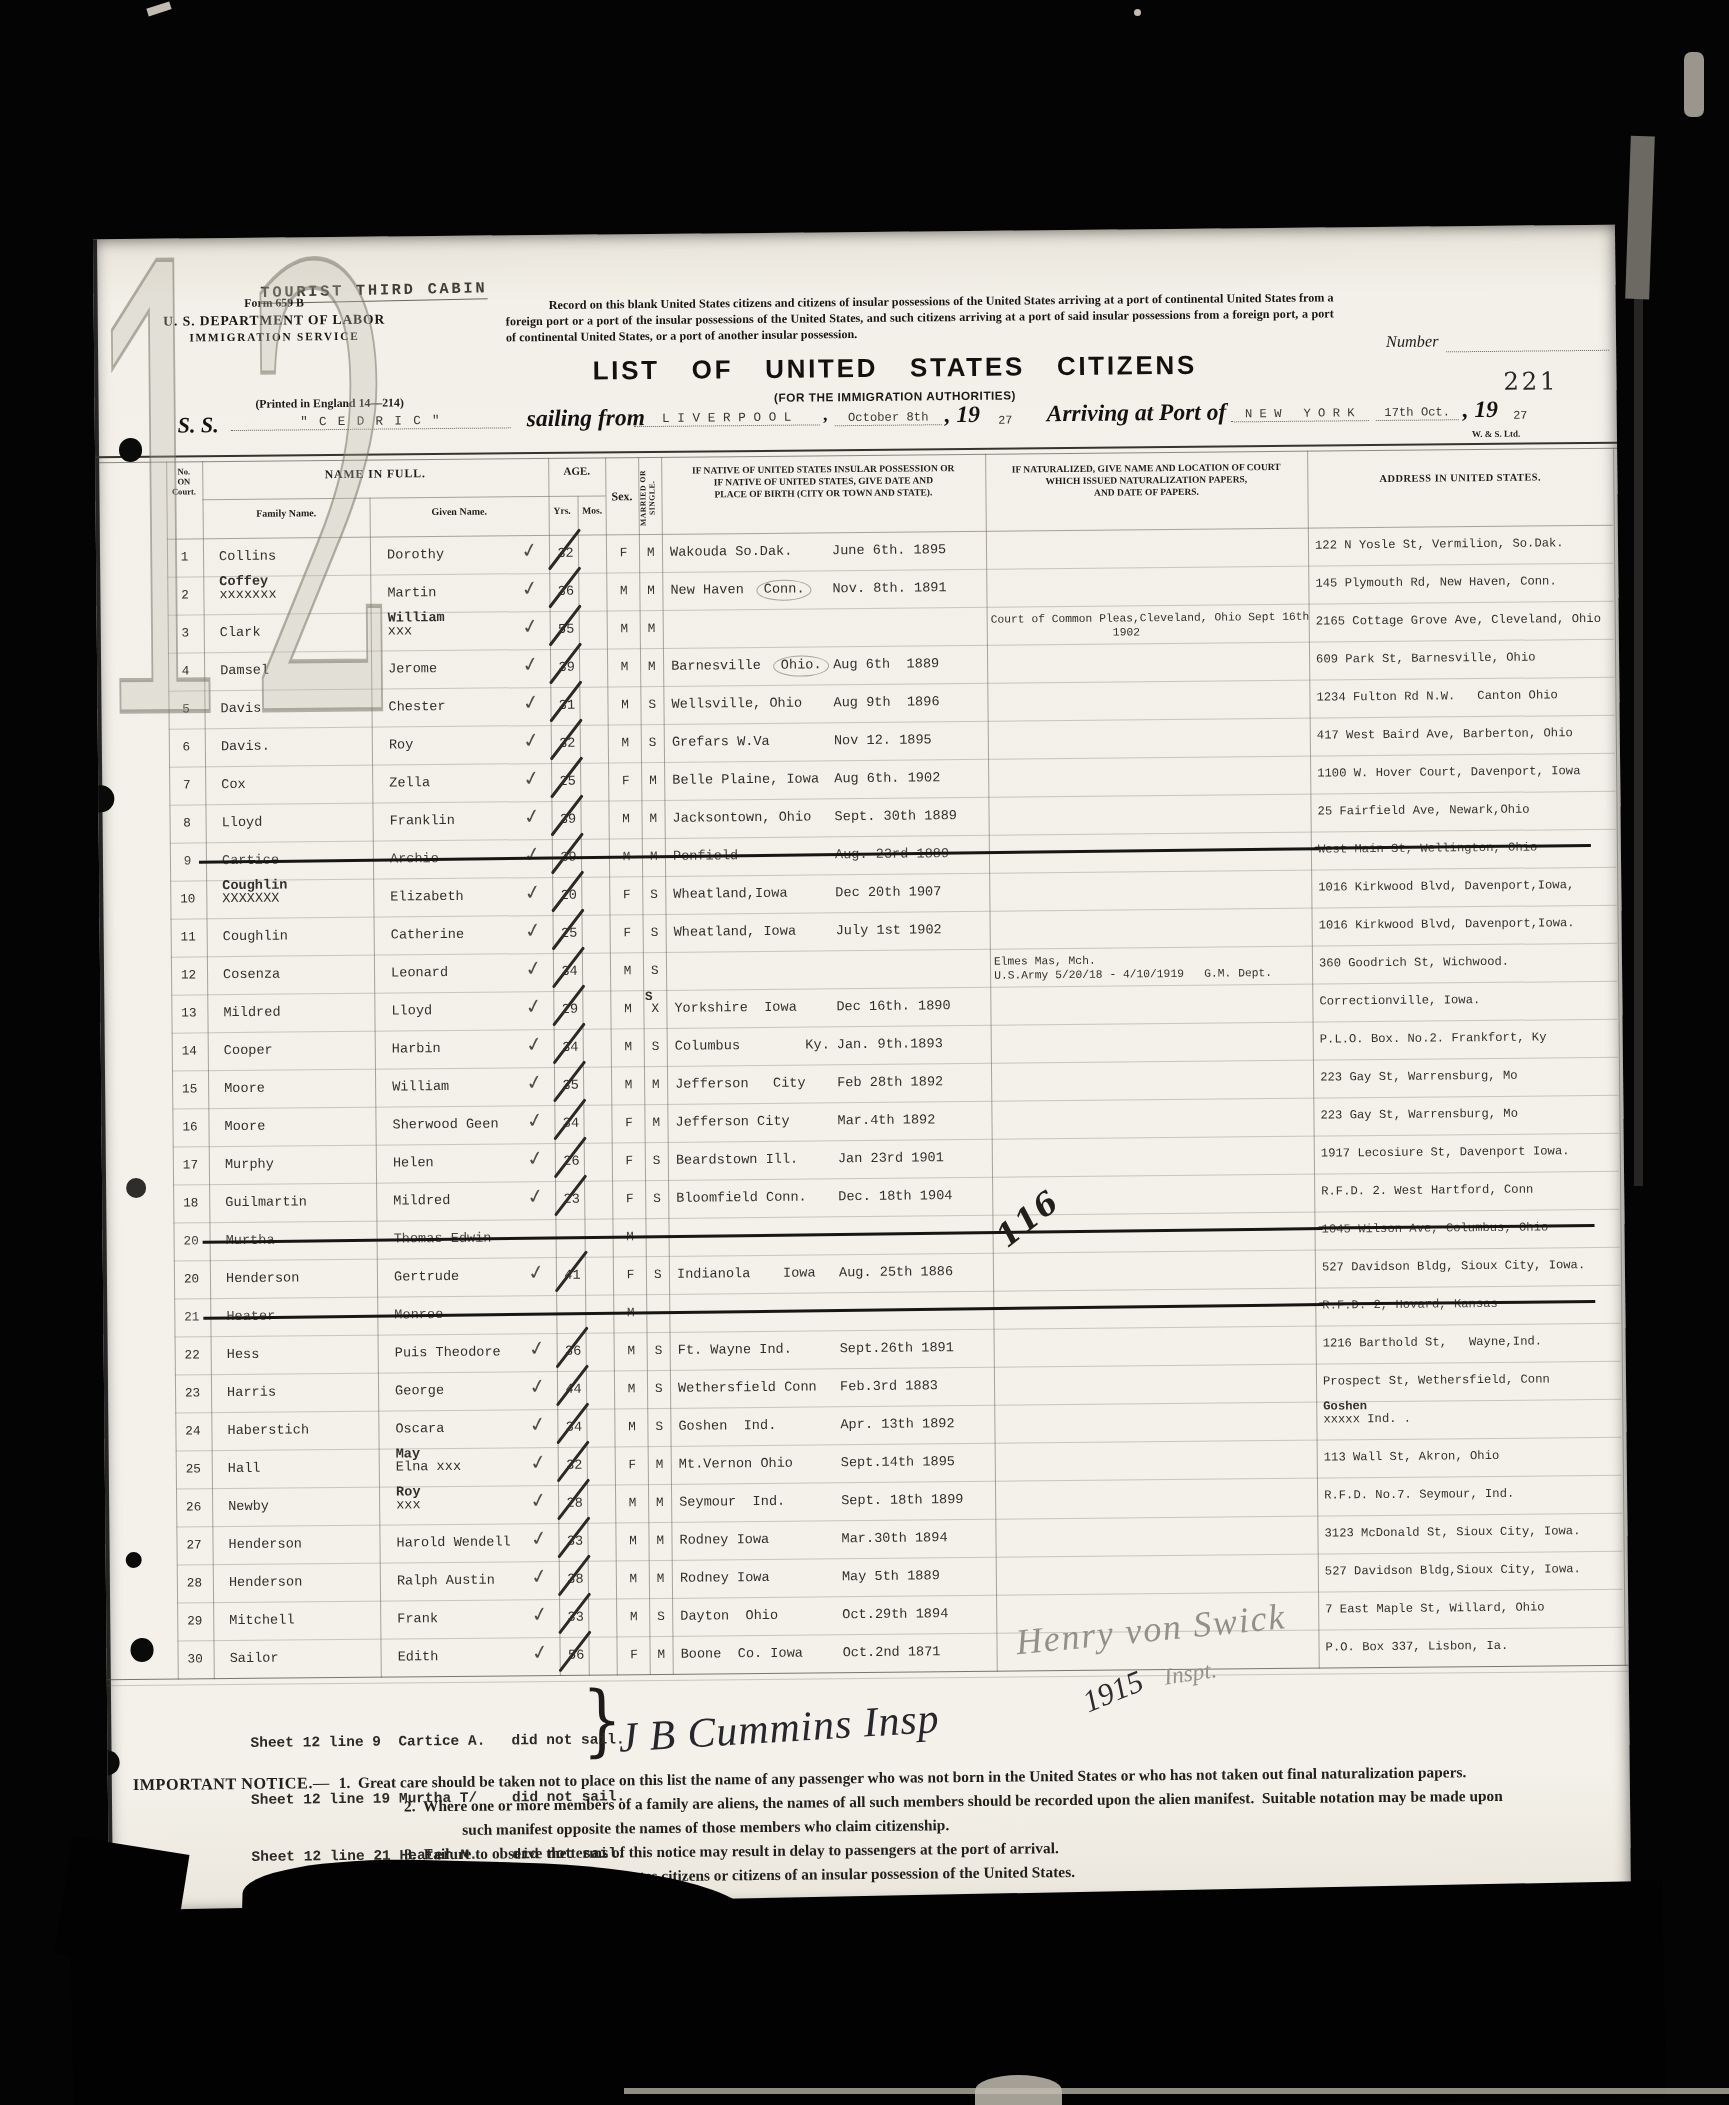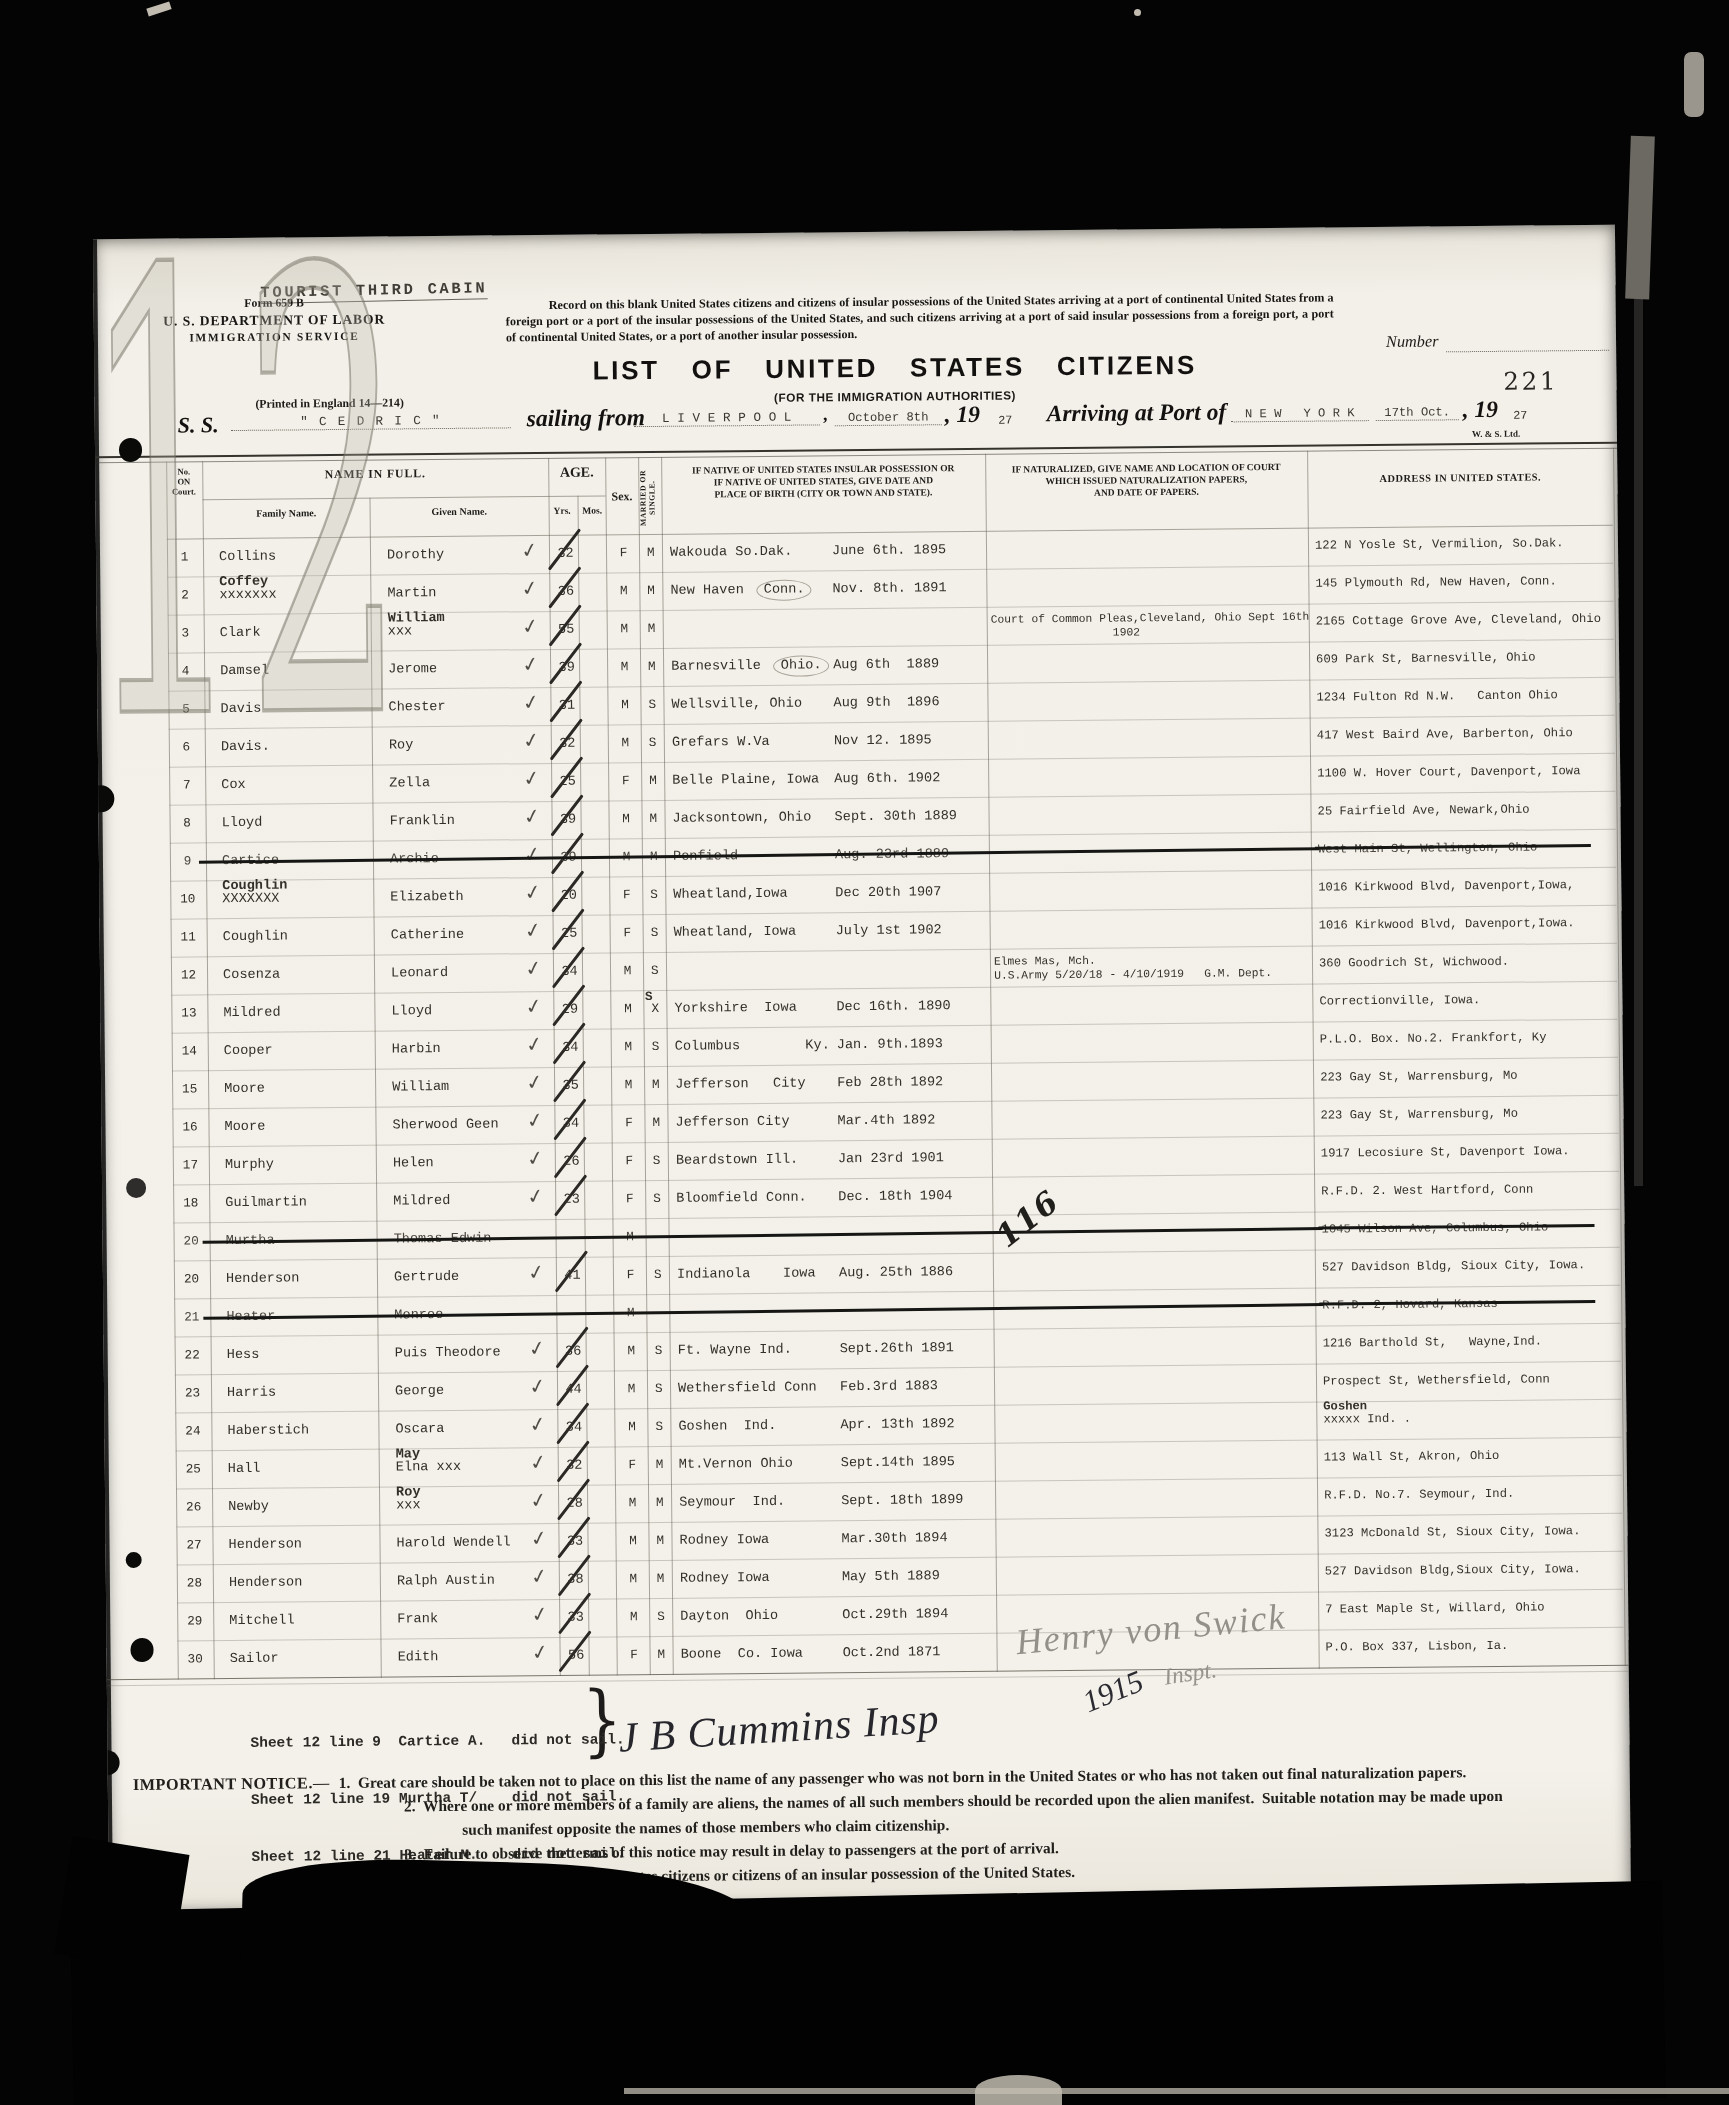--- a/index.html
+++ b/index.html
@@ -149,21 +149,21 @@
 
     <div class="hthick" style="left:0;top:217px;width:1522px;height:1.8px;"></div>
     <div class="hthick" style="left:0;top:223px;width:1522px;height:0.9px;opacity:.55;"></div>
 
     <div class="th" style="left:71px;top:228px;width:35px;font-size:8.6px;line-height:10px;">No.
 ON
 Court.</div>
     <div class="th" style="left:107px;top:230px;width:346px;font-size:11.8px;letter-spacing:0.9px;">NAME IN FULL.</div>
     <div class="th" style="left:107px;top:270px;width:167px;font-size:10px;">Family Name.</div>
     <div class="th" style="left:274px;top:270px;width:179px;font-size:10px;">Given Name.</div>
-    <div class="th" style="left:453px;top:230px;width:57px;font-size:14px;">AGE.</div>
+    <div class="th" style="left:453px;top:230px;width:57px;font-size:11px;">AGE.</div>
     <div class="th" style="left:450px;top:271px;width:33px;font-size:9.5px;">Yrs.</div>
     <div class="th" style="left:480px;top:271px;width:33px;font-size:9.5px;text-align:center;">Mos.</div>
     <div class="th" style="left:510px;top:255px;width:33px;font-size:12px;">Sex.</div>
     <div class="th vert" style="left:543px;top:228px;width:23.5px;height:71px;font-size:7.7px;">MARRIED OR SINGLE.</div>
     <div class="th" style="left:566px;top:231px;width:324px;font-size:9.5px;line-height:12.2px;">IF NATIVE OF UNITED STATES INSULAR POSSESSION OR
 IF NATIVE OF UNITED STATES, GIVE DATE AND
 PLACE OF BIRTH (CITY OR TOWN AND STATE).</div>
     <div class="th" style="left:890px;top:233px;width:322px;font-size:9.5px;line-height:12.2px;">IF NATURALIZED, GIVE NAME AND LOCATION OF COURT
 WHICH ISSUED NATURALIZATION PAPERS,
 AND DATE OF PAPERS.</div>

